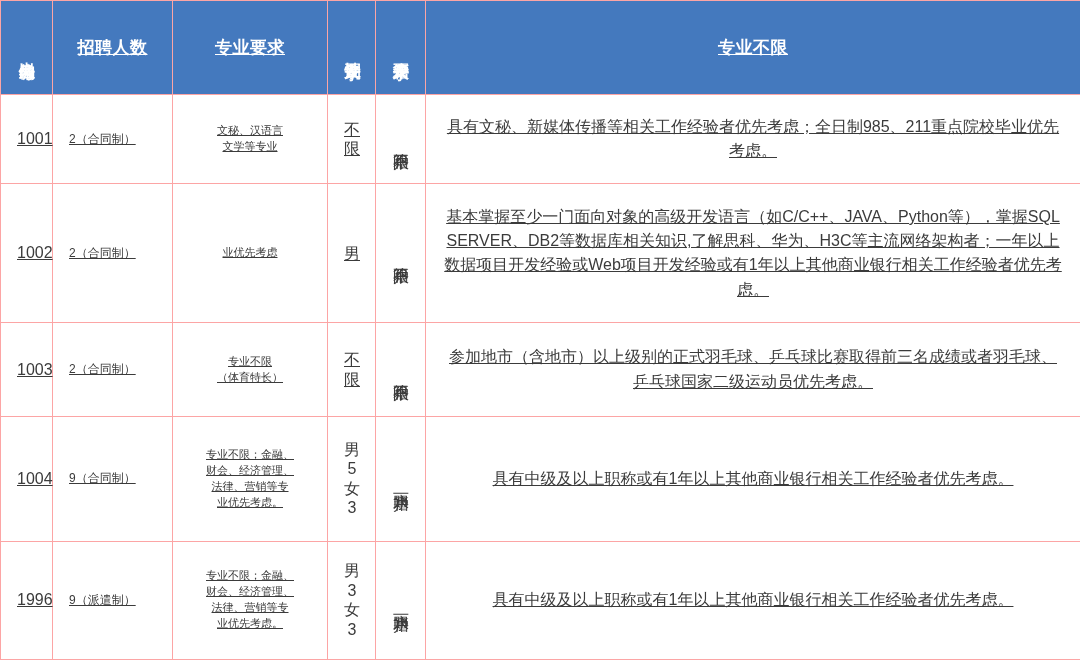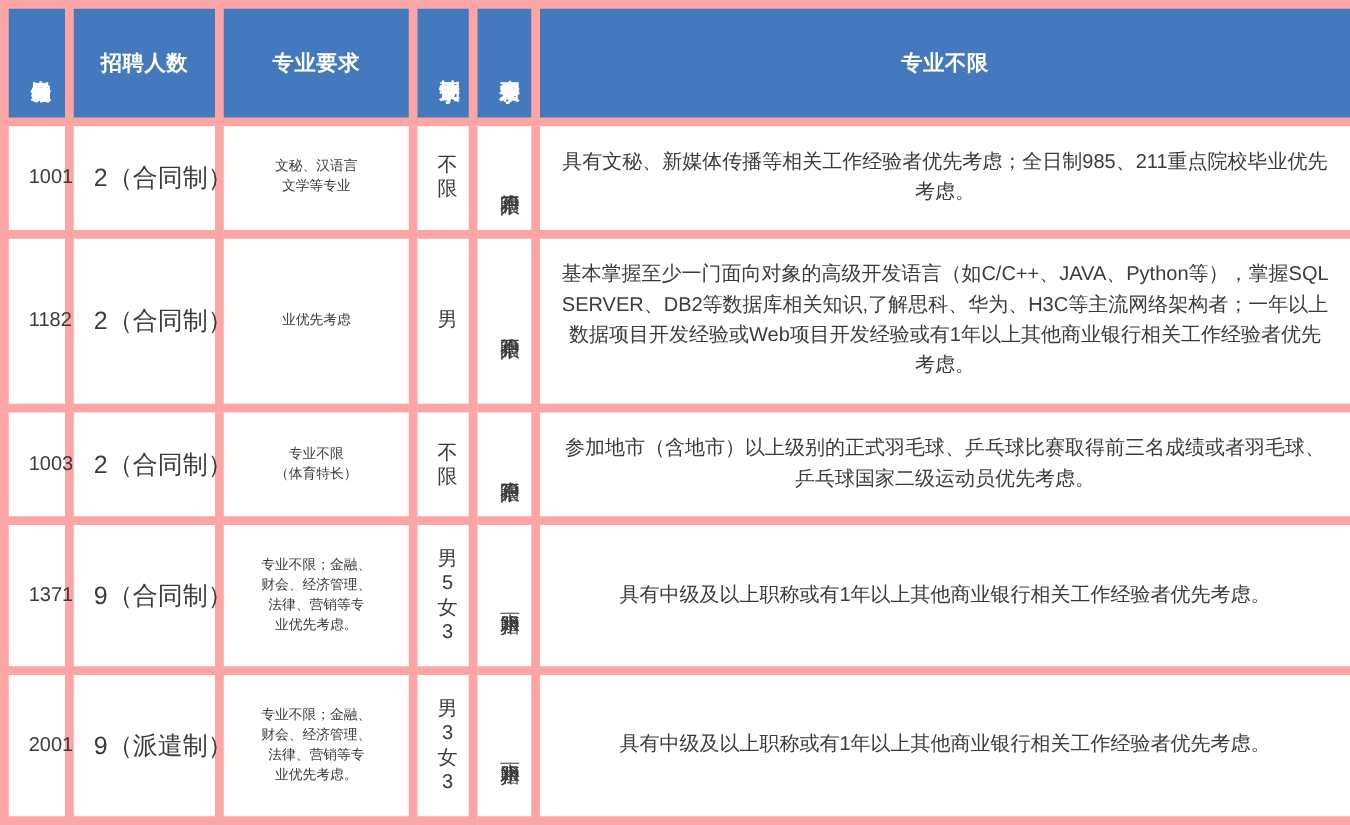--- a/index.html
+++ b/index.html
@@ -17,24 +17,25 @@
   #recruit-table {
     width: 1080px;
     height: 660px;
     border-collapse: collapse;
     table-layout: fixed;
     position: relative;
   }
 
   #recruit-table td,
   #recruit-table th {
-    border: 7px solid #fca5a5;
+    border: 1px solid #fca5a5;
     padding: 16px;
     vertical-align: middle;
     box-sizing: border-box;
+    text-decoration: underline;
   }
 
   
   thead tr {
     height: 94px;
   }
   thead th {
     background: #4479BE;
     color: #ffffff;
     font-weight: bold;
@@ -65,21 +66,21 @@
     color: #3B3B3B;
     font-size: 16px;
     background: #ffffff;
   }
   td.c-code {
     text-align: center;
     font-size: 16px;
   }
   td.c-count {
     text-align: left;
-    font-size: 20px;
+    font-size: 12px;
     white-space: nowrap;
   }
   td.c-major {
     text-align: center;
     font-size: 11px;
     line-height: 1.45;
     padding: 2px 4px;
   }
   td.c-gender {
     text-align: center;
@@ -182,21 +183,21 @@
       <td class="c-major" style="white-space: pre-line;">文秘、汉语言
 文学等专业</td>
       <td class="c-gender">不限</td>
       <td class="c-hukou">
         <span class="vtext">户籍不限</span>
       </td>
       <td class="c-other">具有文秘、新媒体传播等相关工作经验者优先考虑；全日制985、211重点院校毕业优先考虑。</td>
     </tr>
 
     <tr class="r-1002">
-      <td class="c-code">1182</td>
+      <td class="c-code">1002</td>
       <td class="c-count">2（合同制）</td>
       <td class="c-major" style="white-space: pre-line;">业优先考虑</td>
       <td class="c-gender">男</td>
       <td class="c-hukou">
         <span class="vtext">户籍不限</span>
       </td>
       <td class="c-other">基本掌握至少一门面向对象的高级开发语言（如C/C++、JAVA、Python等），掌握SQL SERVER、DB2等数据库相关知识,了解思科、华为、H3C等主流网络架构者；一年以上数据项目开发经验或Web项目开发经验或有1年以上其他商业银行相关工作经验者优先考虑。</td>
     </tr>
 
     <tr class="r-1003">
@@ -205,38 +206,38 @@
       <td class="c-major" style="white-space: pre-line;">专业不限
 （体育特长）</td>
       <td class="c-gender">不限</td>
       <td class="c-hukou">
         <span class="vtext">户籍不限</span>
       </td>
       <td class="c-other">参加地市（含地市）以上级别的正式羽毛球、乒乓球比赛取得前三名成绩或者羽毛球、乒乓球国家二级运动员优先考虑。</td>
     </tr>
 
     <tr class="r-1004">
-      <td class="c-code">1371</td>
+      <td class="c-code">1004</td>
       <td class="c-count">9（合同制）</td>
       <td class="c-major" style="white-space: pre-line;">专业不限；金融、
 财会、经济管理、
 法律、营销等专
 业优先考虑。</td>
       <td class="c-gender">
         <span class="stacked" style="white-space: pre-line;">男5
 女3</span>
       </td>
       <td class="c-hukou">
         <span class="vtext">丽水户籍</span>
       </td>
       <td class="c-other centered-line">具有中级及以上职称或有1年以上其他商业银行相关工作经验者优先考虑。</td>
     </tr>
 
     <tr class="r-2001">
-      <td class="c-code">2001</td>
+      <td class="c-code">1996</td>
       <td class="c-count">9（派遣制）</td>
       <td class="c-major" style="white-space: pre-line;">专业不限；金融、
 财会、经济管理、
 法律、营销等专
 业优先考虑。</td>
       <td class="c-gender">
         <span class="stacked" style="white-space: pre-line;">男3
 女3</span>
       </td>
       <td class="c-hukou">

